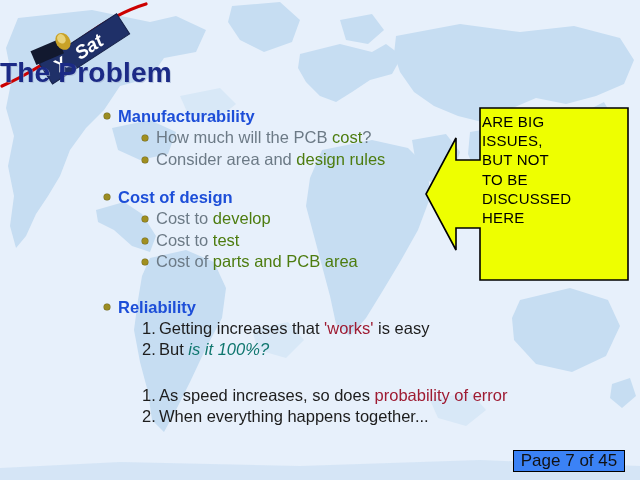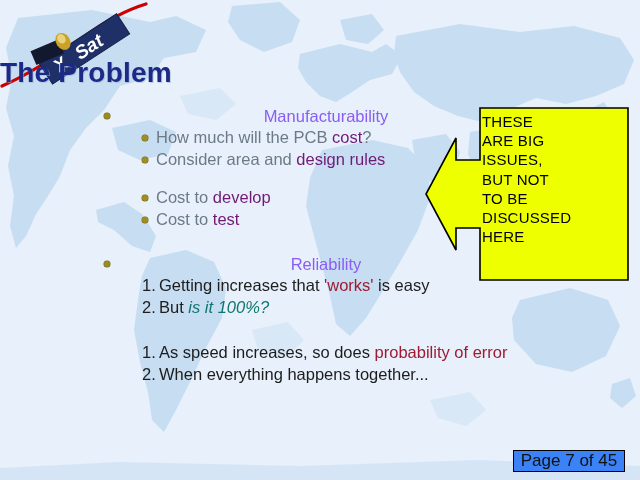--- a/index.html
+++ b/index.html
@@ -28,26 +28,25 @@
     color:#1b2a86;
     letter-spacing:.2px;
     text-shadow:1px 1px 0 rgba(160,175,205,.55);
   }
 
   
   #content{position:absolute;left:104px;top:106px;width:430px;}
 
   .l1{
     position:relative;
-    font-size:16.5px;font-weight:normal;
-    color:#8b5cf6;
+    font-size:16.5px;font-weight:bold;
+    color:#1d4ed8;
     padding-left:14px;
     line-height:21px;
     white-space:nowrap;
-    text-align:center;
   }
   .l1 .bl1{
     position:absolute;left:0;top:7px;
     width:6px;height:6px;
     background:#9a8c23;
     border-radius:50%;
     box-shadow:0 0 0 .5px #6e6417;
   }
 
   .l2{
@@ -72,21 +71,21 @@
     font-size:16.5px;
     color:#1d1d1d;
     line-height:21.5px;
     white-space:nowrap;
   }
   .num .idx{display:inline-block;min-width:17px;}
 
   .gap{height:17px;}
   .gap-lg{height:24px;}
 
-  .hl-orange{color:#701a75;}
+  .hl-orange{color:#4d7c0f;}
   .hl-crimson{color:#9e1b32;}
   .ital{font-style:italic;color:#0f766e;}
 
   
   #callout{position:absolute;left:424px;top:104px;}
   #callout svg{display:block;}
   #callout-text{
     position:absolute;left:58px;top:8px;
     width:110px;
     font-size:15px;
@@ -195,27 +194,35 @@
       <span class="bl2"></span>
       <span>How much will the PCB </span><span class="hl-orange">cost</span><span>?</span>
     </div>
     <div class="l2">
       <span class="bl2"></span>
       <span>Consider area and </span><span class="hl-orange">design rules</span>
     </div>
 
     <div class="gap"></div>
 
+    <div class="l1">
+      <span class="bl1"></span>
+      <span>Cost of design</span>
+    </div>
     <div class="l2">
       <span class="bl2"></span>
       <span>Cost to </span><span class="hl-orange">develop</span>
     </div>
     <div class="l2">
       <span class="bl2"></span>
       <span>Cost to </span><span class="hl-orange">test</span>
+    </div>
+    <div class="l2">
+      <span class="bl2"></span>
+      <span>Cost of </span><span class="hl-orange">parts and PCB area</span>
     </div>
 
     <div class="gap-lg"></div>
 
     <div class="l1">
       <span class="bl1"></span>
       <span>Reliability</span>
     </div>
     <div class="num">
       <span class="idx">1.</span><span>Getting increases that </span><span class="hl-crimson">'works'</span><span> is easy</span>
@@ -232,21 +239,20 @@
     <div class="num">
       <span class="idx">2.</span><span>When everything happens together...</span>
     </div>
   </div>
 
   <div id="callout">
     <svg width="208" height="180" viewBox="0 0 208 180" xmlns="http://www.w3.org/2000/svg">
       <path d="M56,4 L204,4 L204,176 L56,176 L56,124 L32,124 L32,146 L2,90 L32,34 L32,56 L56,56 Z" fill="#eeff00" stroke="#000000" stroke-width="1.6"></path>
     </svg>
     <div id="callout-text">
-      <span class="ln">THESE</span>
       <span class="ln">ARE BIG</span>
       <span class="ln">ISSUES,</span>
       <span class="ln">BUT NOT</span>
       <span class="ln">TO BE</span>
       <span class="ln">DISCUSSED</span>
       <span class="ln">HERE</span>
     </div>
   </div>
 
   <div id="pagenum">

